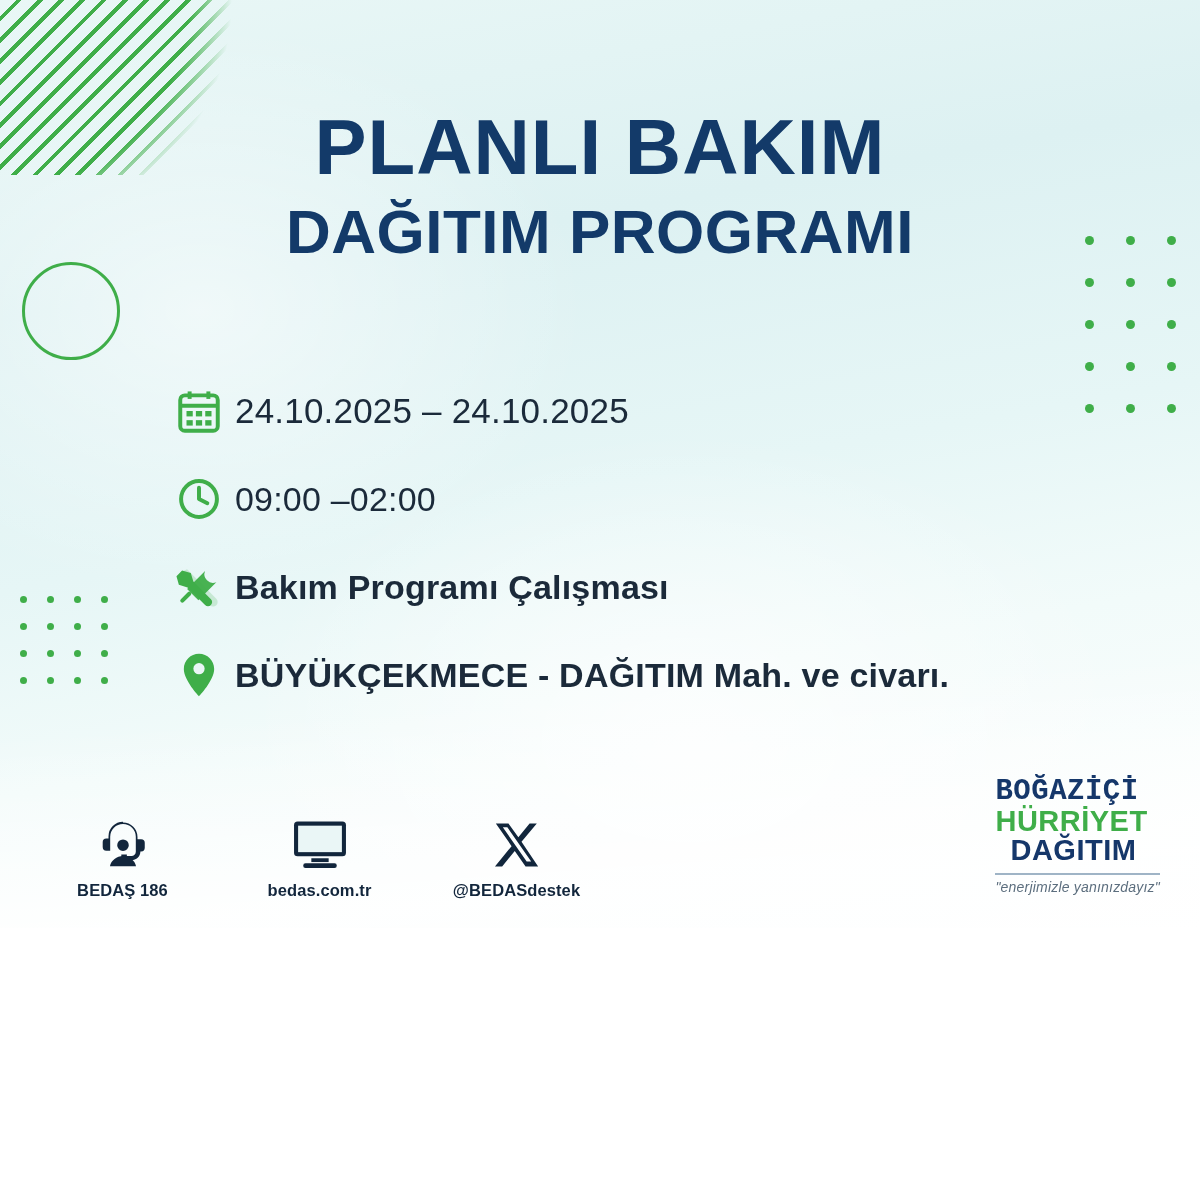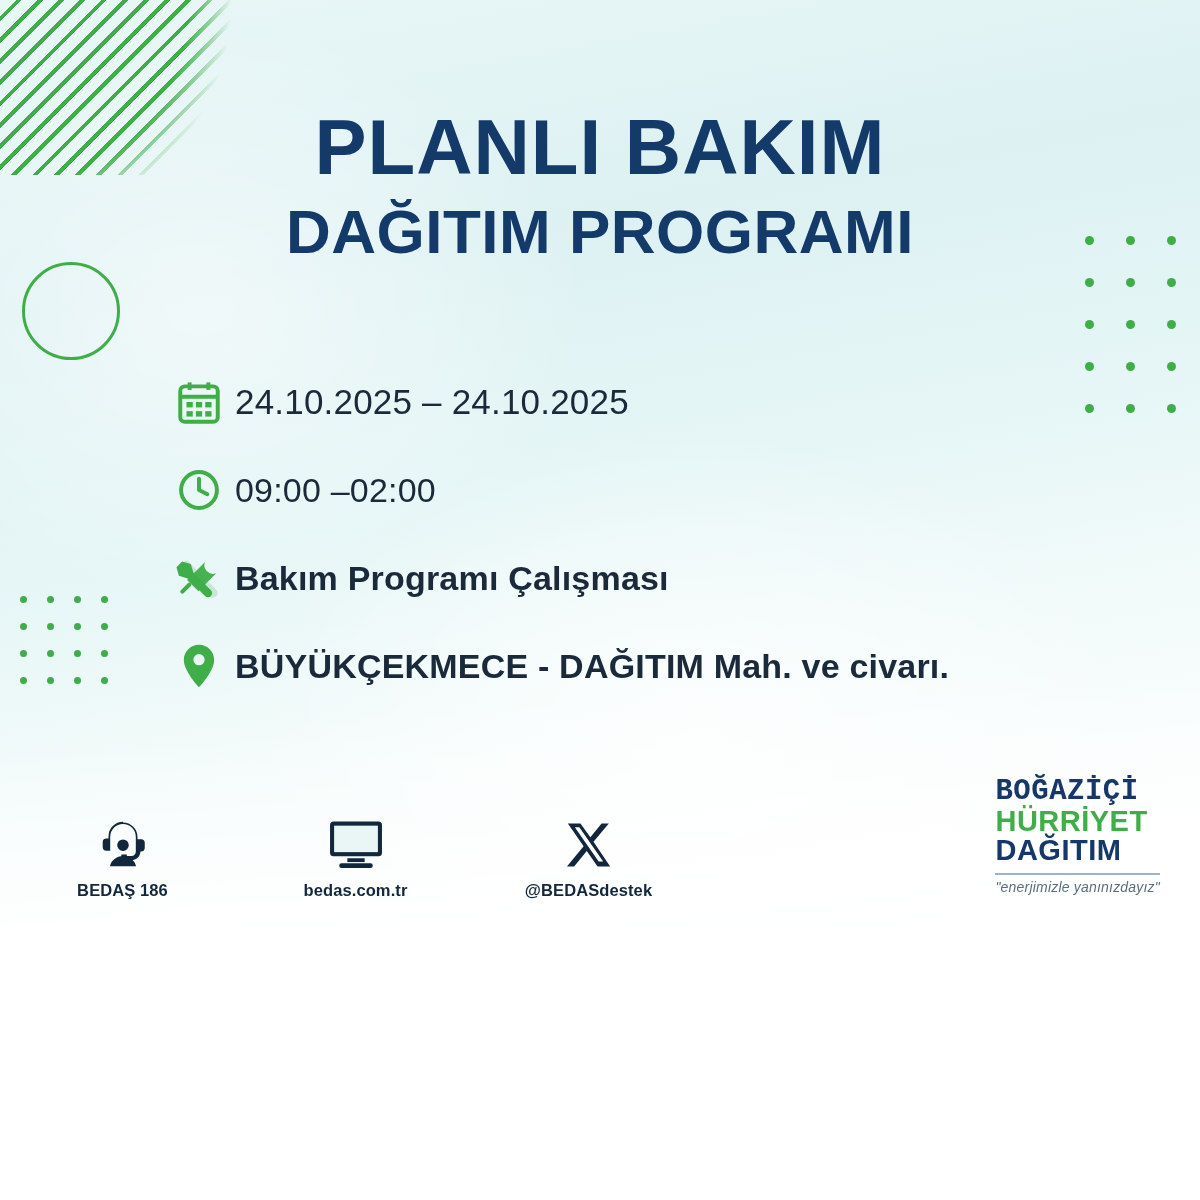--- a/index.html
+++ b/index.html
@@ -123,21 +123,21 @@
     letter-spacing: 0.5px;
     line-height: 1.15;
     margin-top: 8px;
     color: #133a69;
   }
 
   
   .info {
     position: absolute;
     left: 163px;
-    top: 358px;
+    top: 367px;
     width: 960px;
   }
   .row {
     display: flex;
     align-items: center;
     min-height: 88px;
   }
   .row .ico {
     width: 72px;
     min-width: 72px;
@@ -156,21 +156,21 @@
   .row.loc .txt { font-weight: bold; }
   .row.work .txt { font-weight: bold; }
 
   
   .footer-items {
     position: absolute;
     left: 55px;
     bottom: 28px;
     display: flex;
     align-items: flex-end;
-    gap: 98px;
+    gap: 62px;
   }
   .f-item {
     width: 135px;
     text-align: center;
     color: #12263c;
   }
   .f-item .fico {
     height: 62px;
     display: flex;
     align-items: flex-end;
@@ -186,21 +186,21 @@
 
   .brand {
     position: absolute;
     right: 40px;
     bottom: 34px;
     text-align: left;
     line-height: 1.02;
   }
   .brand .b1 { color: #15376a; font-weight: bold; font-size: 29px; letter-spacing: .5px; font-family: Liberation Mono, monospace; }
   .brand .b2 { color: #3fae49; font-weight: bold; font-size: 29px; letter-spacing: .5px; }
-  .brand .b3 { color: #15376a; font-weight: bold; font-size: 29px; letter-spacing: .5px; }
+  .brand .b3 { color: #15376a; font-weight: bold; font-size: 29px; letter-spacing: .5px; margin-left: 15px; }
   .brand .rule {
     height: 2px;
     background: #9fb4c6;
     margin: 7px 0 5px 0;
     width: 100%;
   }
   .brand .b4 {
     color: #5c6e7e;
     font-size: 14px;
     font-style: italic;

